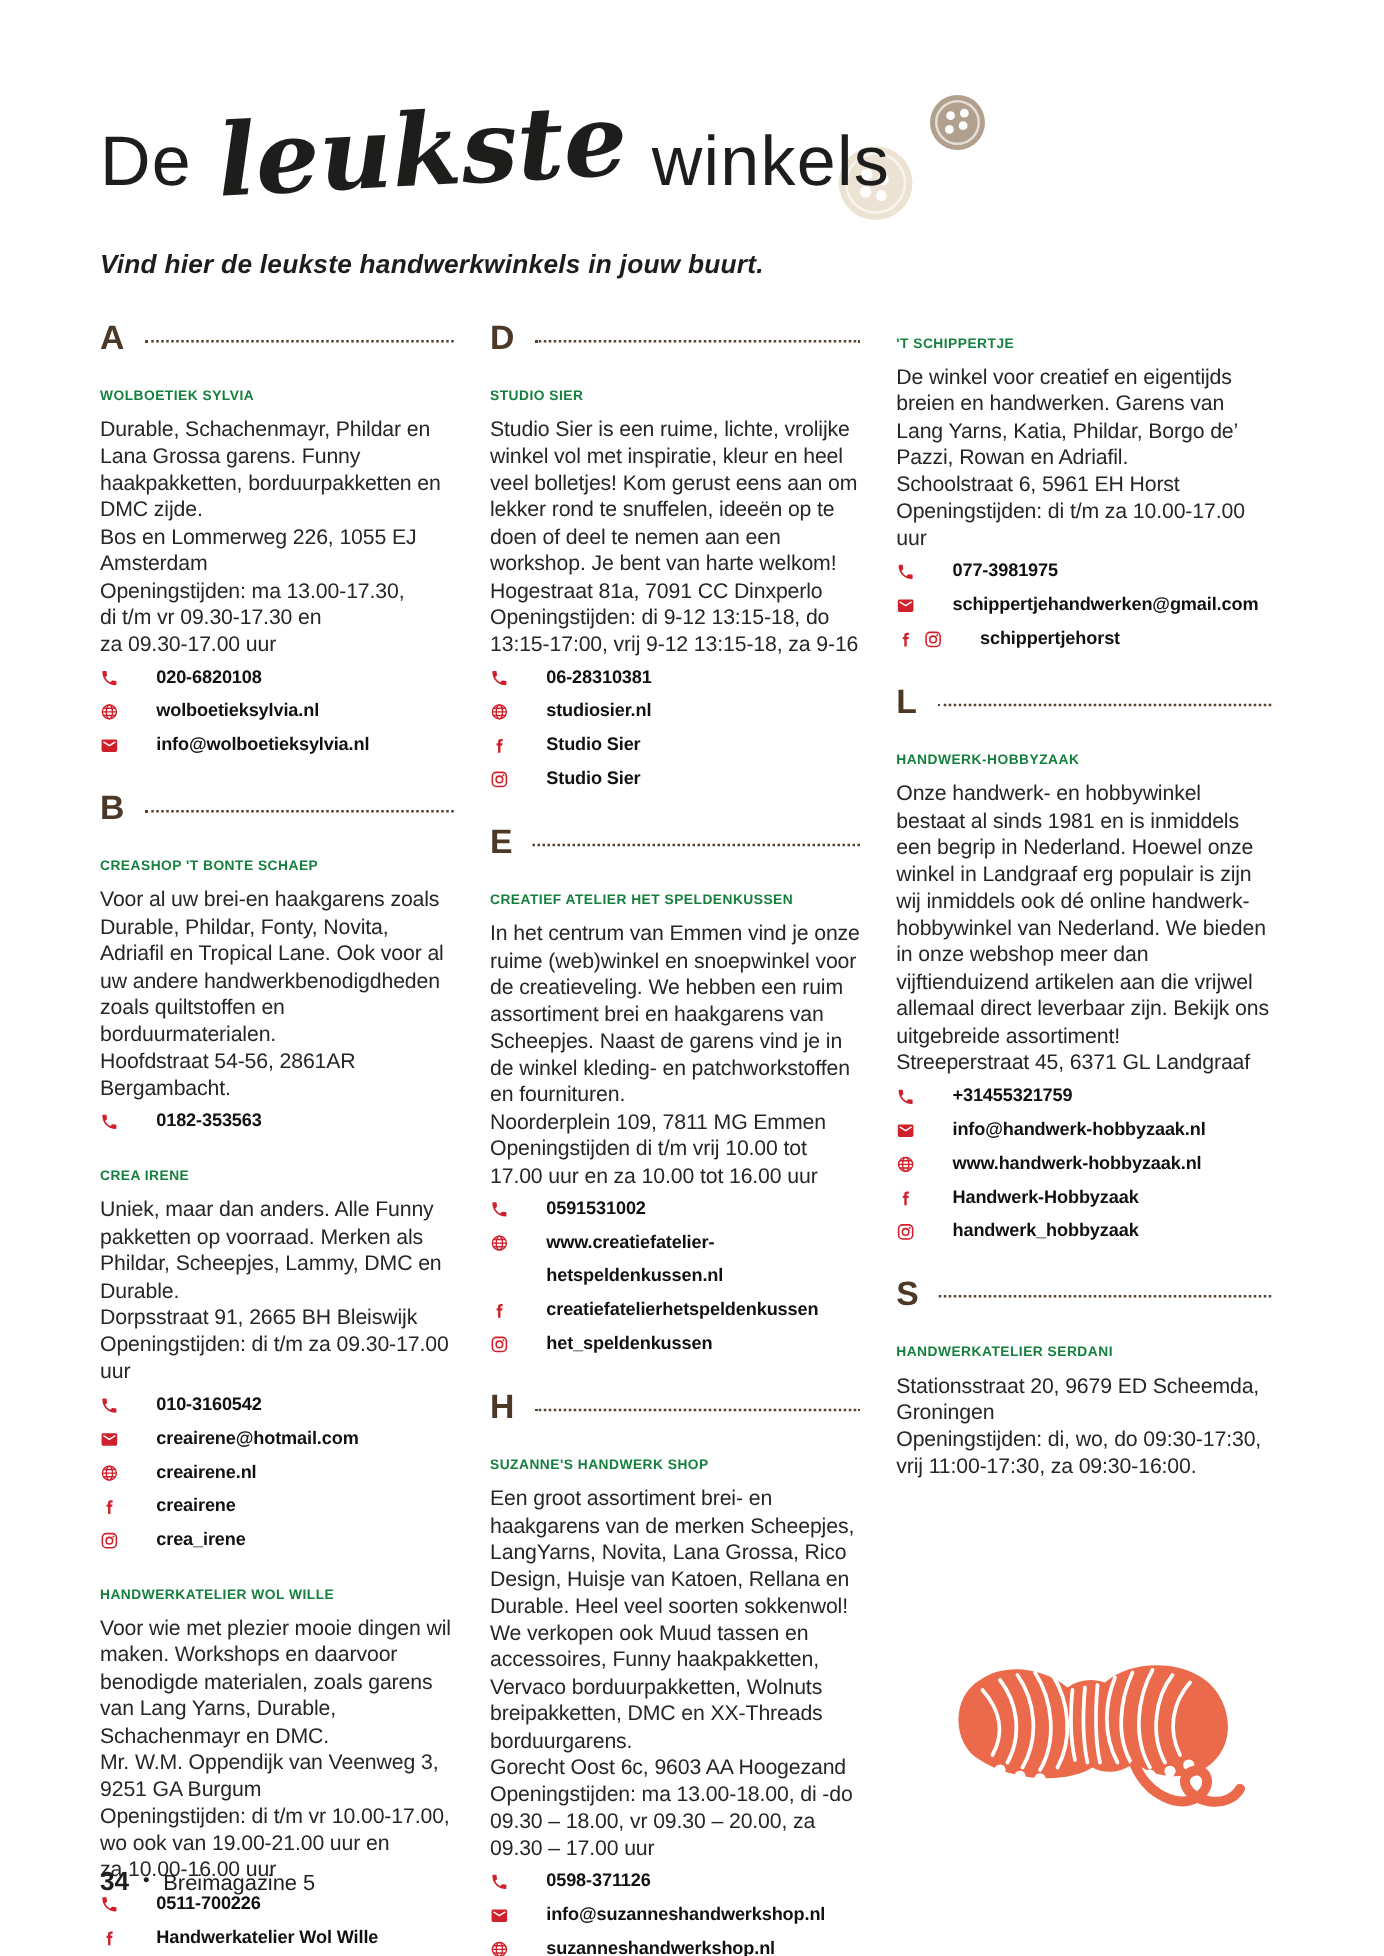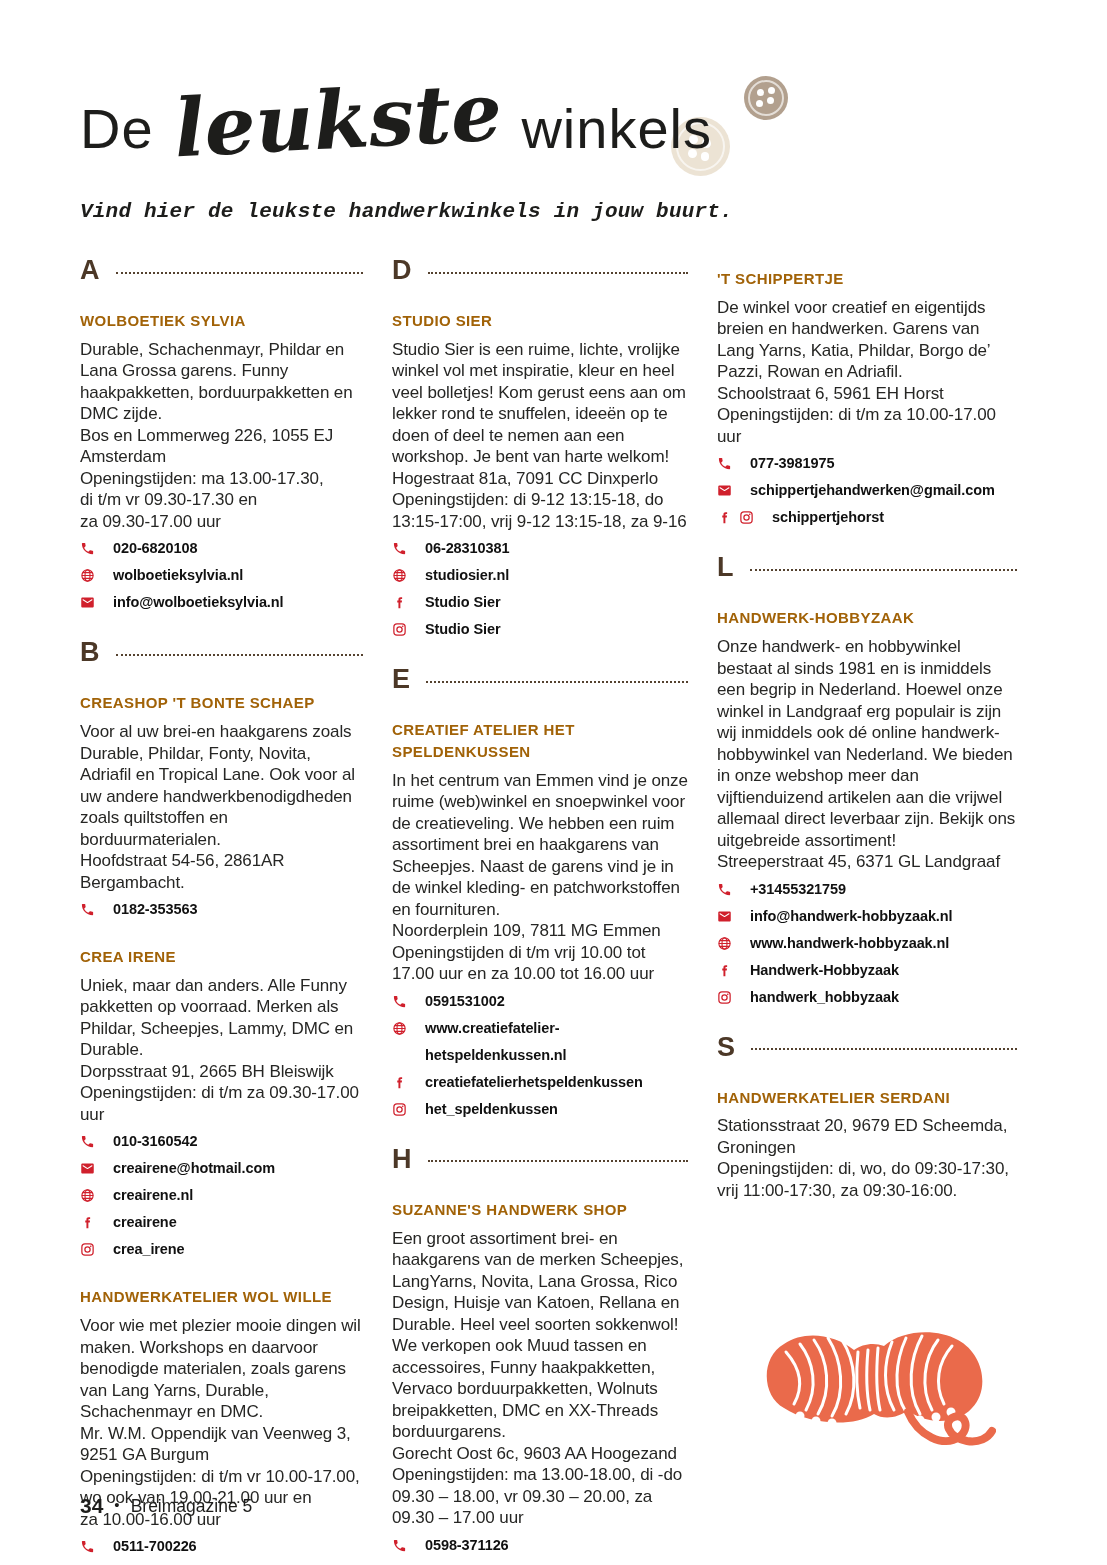--- a/index.html
+++ b/index.html
@@ -6,42 +6,42 @@
   .page{position:relative;width:1107px;height:1565px;background:#fff;overflow:hidden;
         font-family:"Liberation Sans",sans-serif;color:#1e1e1c;}
 
   
   .title{position:absolute;left:80px;top:86px;margin:0;display:flex;align-items:baseline;gap:20px;
          color:#1d1d1b;font-weight:300;}
   .t-light{font-family:"Liberation Sans",sans-serif;font-size:56px;font-weight:300;letter-spacing:1px;}
   .t-script{font-family:"DejaVu Serif",serif;font-style:italic;font-weight:700;font-size:80px;
             line-height:.85;transform:rotate(-3deg);}
   .subtitle{position:absolute;left:80px;top:200px;margin:0;font-style:italic;font-weight:600;
-            font-size:21px;letter-spacing:.2px;color:#1d1d1b;font-family:Liberation Mono, monospace;}
+            font-size:21px;letter-spacing:.2px;color:#1d1d1b;}
 
   
   .sew-btn{position:absolute;border-radius:50%;}
   .sew-btn .ring{position:absolute;inset:8%;border:2px solid rgba(255,255,255,.65);border-radius:50%;}
   .sew-btn .hole{position:absolute;background:#fff;border-radius:50%;}
   .btn-dark{left:744px;top:76px;width:44px;height:44px;background:#b2a08e;}
   .btn-light{left:671px;top:117px;width:59px;height:59px;background:#ece3d4;}
 
   
   .cols{position:absolute;left:80px;top:255px;display:grid;
         grid-template-columns:283px 296px 300px;column-gap:29px;align-items:start;}
   .section{display:flex;align-items:center;gap:16px;margin:10px 0 26px;}
   .col > .section:first-child{margin-top:2px;}
   .section-letter{font-size:27px;font-weight:700;color:#4c3827;line-height:1;}
   .section-dots{flex:1;border-bottom:2px dotted #55422f;height:0;transform:translateY(2px);}
   .shop{margin-bottom:23px;margin-top:12px;}
-  .shop-name{margin:0 0 7px;font-size:15px;font-weight:700;color:#a16207;
+  .shop-name{margin:0 0 7px;font-size:11px;font-weight:700;color:#15803d;
              letter-spacing:.4px;line-height:1.45;}
   .shop-body .bline{font-size:17px;line-height:21.5px;letter-spacing:-.1px;color:#262624;}
   .contacts{margin-top:3px;}
-  .contact{display:flex;align-items:flex-start;gap:18px;font-weight:700;font-size:14.5px;
+  .contact{display:flex;align-items:flex-start;gap:30px;font-weight:700;font-size:14.5px;
            line-height:27px;color:#111;}
   .cicons{flex:none;display:flex;gap:7px;margin-top:6px;color:#d0202c;}
   .cicons svg{width:15px;height:15px;display:block;}
   .ctext{letter-spacing:-.1px;word-break:break-word;}
 
   
   .yarn{position:absolute;left:758px;top:1316px;width:238px;height:auto;}
 
   
   .footer{position:absolute;left:80px;top:1494px;display:flex;align-items:center;gap:11px;color:#1d1d1b;}

